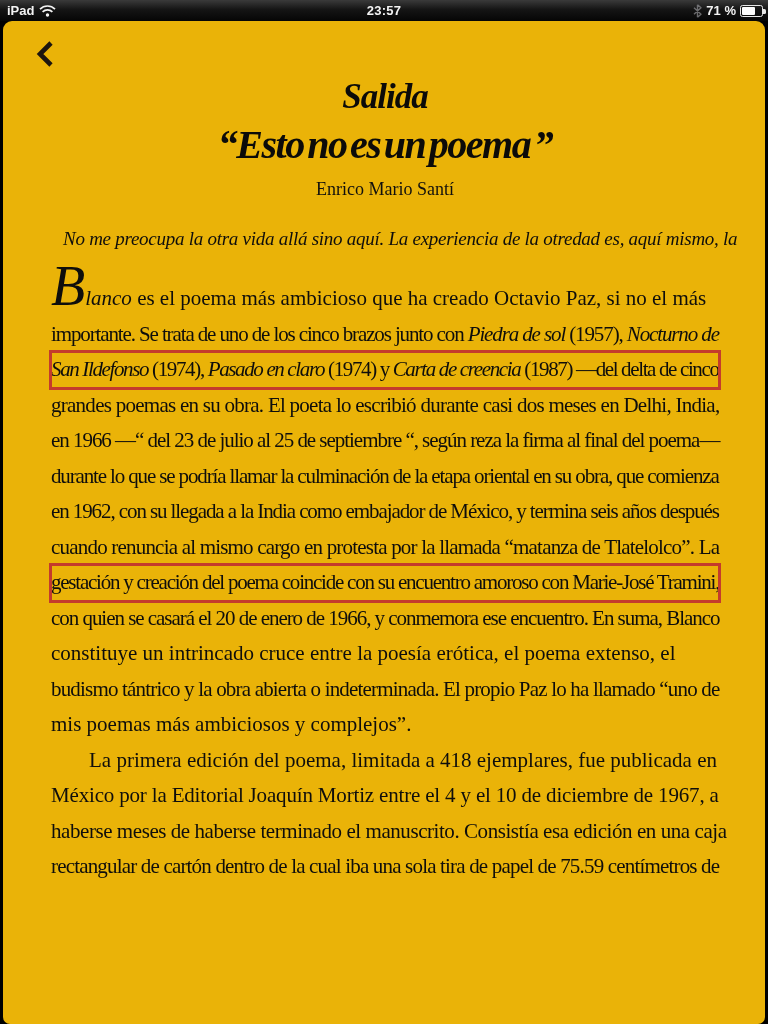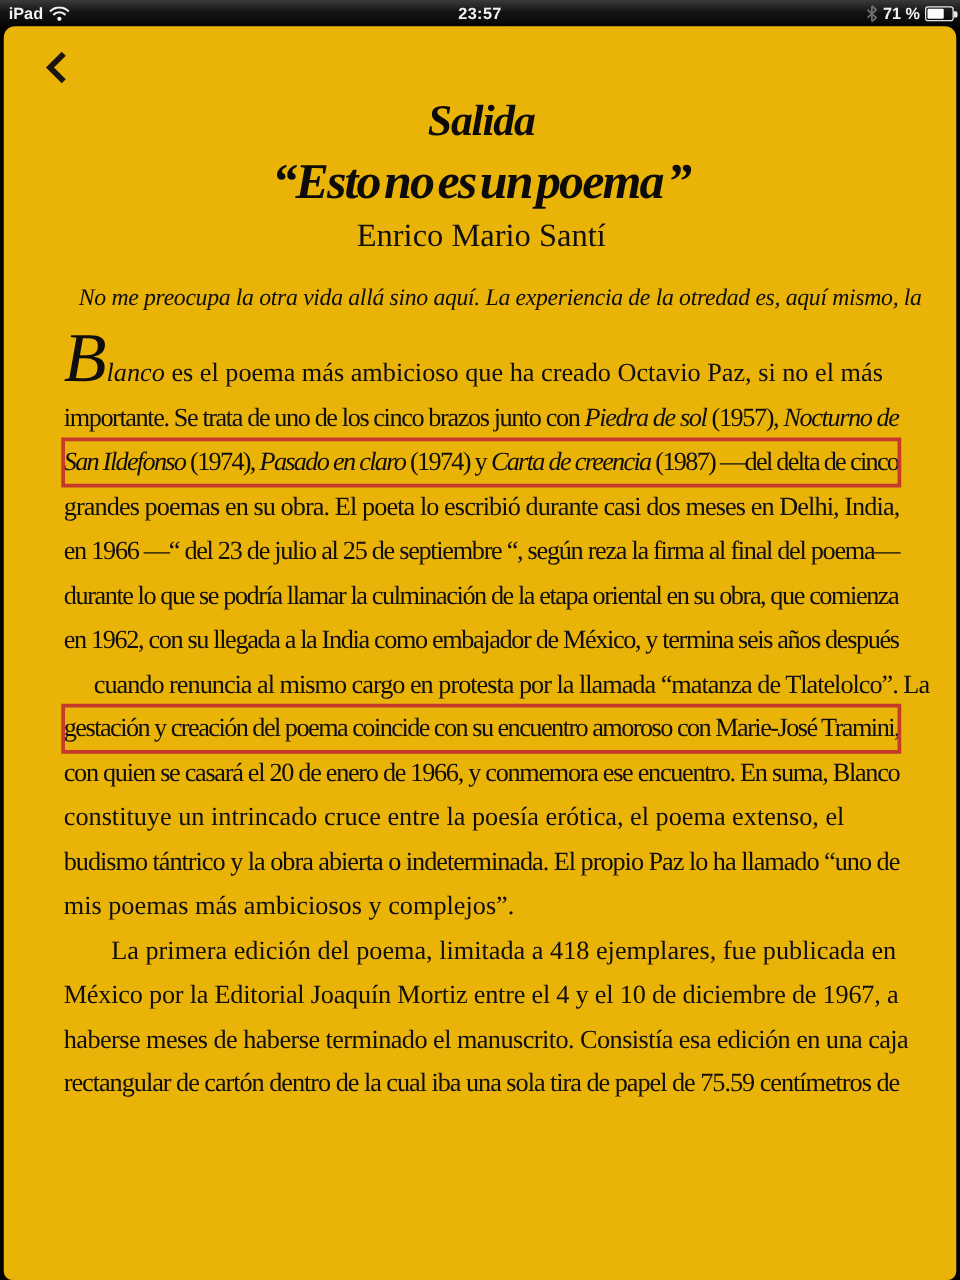--- a/index.html
+++ b/index.html
@@ -39,21 +39,21 @@
   .content{margin:0 46px 0 48px;}
 
   h1.title{
     margin:56px 0 0 0;text-align:center;font-size:35px;line-height:40px;
     font-weight:bold;font-style:italic;color:#0c0b09;letter-spacing:-1px;word-spacing:-2px;
   }
   h2.subtitle{
     margin:4px 0 0 0;text-align:center;font-size:40px;line-height:48px;
     font-weight:bold;font-style:italic;color:#0c0b09;letter-spacing:-1.5px;word-spacing:-5px;
   }
-  .author{margin:4px 0 0 0;text-align:center;font-size:26px;line-height:32px;color:#11100e;}
+  .author{margin:4px 0 0 0;text-align:center;font-size:18px;line-height:32px;color:#11100e;}
 
   .epigraph{margin:21px 0 0 12px;}
   .epigraph .bline{font-size:19px;height:26px;line-height:26px;font-style:italic;letter-spacing:-.2px;}
   .attribution{
     margin:2px 8px 0 0;text-align:right;font-style:italic;font-size:19px;line-height:26px;color:#0f0e0c;
   }
 
   .bodytext{margin-top:29px;}
   .bline{
     position:relative;font-size:21px;height:35.5px;line-height:35.5px;
@@ -108,21 +108,21 @@
         </div>
 
       <div class="bodytext" id="bodytext">
           <div class="bline"><span class="dropcap">B</span><em>lanco</em><span> es el poema más ambicioso que ha creado Octavio Paz, si no el más</span></div>
           <div class="bline" style="letter-spacing: -1.121px;"><span>importante. Se trata de uno de los cinco brazos junto con </span><em>Piedra de sol</em><span> (1957), </span><em>Nocturno de</em></div>
           <div class="bline hl" style="letter-spacing: -1.363px;"><em>San Ildefonso</em><span> (1974), </span><em>Pasado en claro</em><span> (1974) y </span><em>Carta de creencia</em><span> (1987) —del delta de cinco</span></div>
           <div class="bline" style="letter-spacing: -0.736px;"><span>grandes poemas en su obra. El poeta lo escribió durante casi dos meses en Delhi, India,</span></div>
           <div class="bline" style="letter-spacing: -1.034px;"><span>en 1966 —“ del 23 de julio al 25 de septiembre “, según reza la firma al final del poema—</span></div>
           <div class="bline" style="letter-spacing: -1.141px;"><span>durante lo que se podría llamar la culminación de la etapa oriental en su obra, que comienza</span></div>
           <div class="bline" style="letter-spacing: -1.091px;"><span>en 1962, con su llegada a la India como embajador de México, y termina seis años después</span></div>
-          <div class="bline" style="letter-spacing: -0.8px; margin-left: 24px;"><span>cuando renuncia al mismo cargo en protesta por la llamada “matanza de Tlatelolco”. La</span></div>
+          <div class="bline" style="letter-spacing: -0.8px;"><span>cuando renuncia al mismo cargo en protesta por la llamada “matanza de Tlatelolco”. La</span></div>
           <div class="bline hl" style="letter-spacing: -1.227px;"><span>gestación y creación del poema coincide con su encuentro amoroso con Marie-José Tramini,</span></div>
           <div class="bline" style="letter-spacing: -1.035px;"><span>con quien se casará el 20 de enero de 1966, y conmemora ese encuentro. En suma, Blanco</span></div>
           <div class="bline"><span>constituye un intrincado cruce entre la poesía erótica, el poema extenso, el</span></div>
           <div class="bline" style="letter-spacing: -0.816px;"><span>budismo tántrico y la obra abierta o indeterminada. El propio Paz lo ha llamado “uno de</span></div>
           <div class="bline noStretch"><span>mis poemas más ambiciosos y complejos”.</span></div>
           <div class="bline indent"><span>La primera edición del poema, limitada a 418 ejemplares, fue publicada en</span></div>
           <div class="bline" style="letter-spacing: -0.173px;"><span>México por la Editorial Joaquín Mortiz entre el 4 y el 10 de diciembre de 1967, a</span></div>
           <div class="bline" style="letter-spacing: -0.439px;"><span>haberse meses de haberse terminado el manuscrito. Consistía esa edición en una caja</span></div>
           <div class="bline" style="letter-spacing: -0.822px;"><span>rectangular de cartón dentro de la cual iba una sola tira de papel de 75.59 centímetros de</span></div>
         </div>

